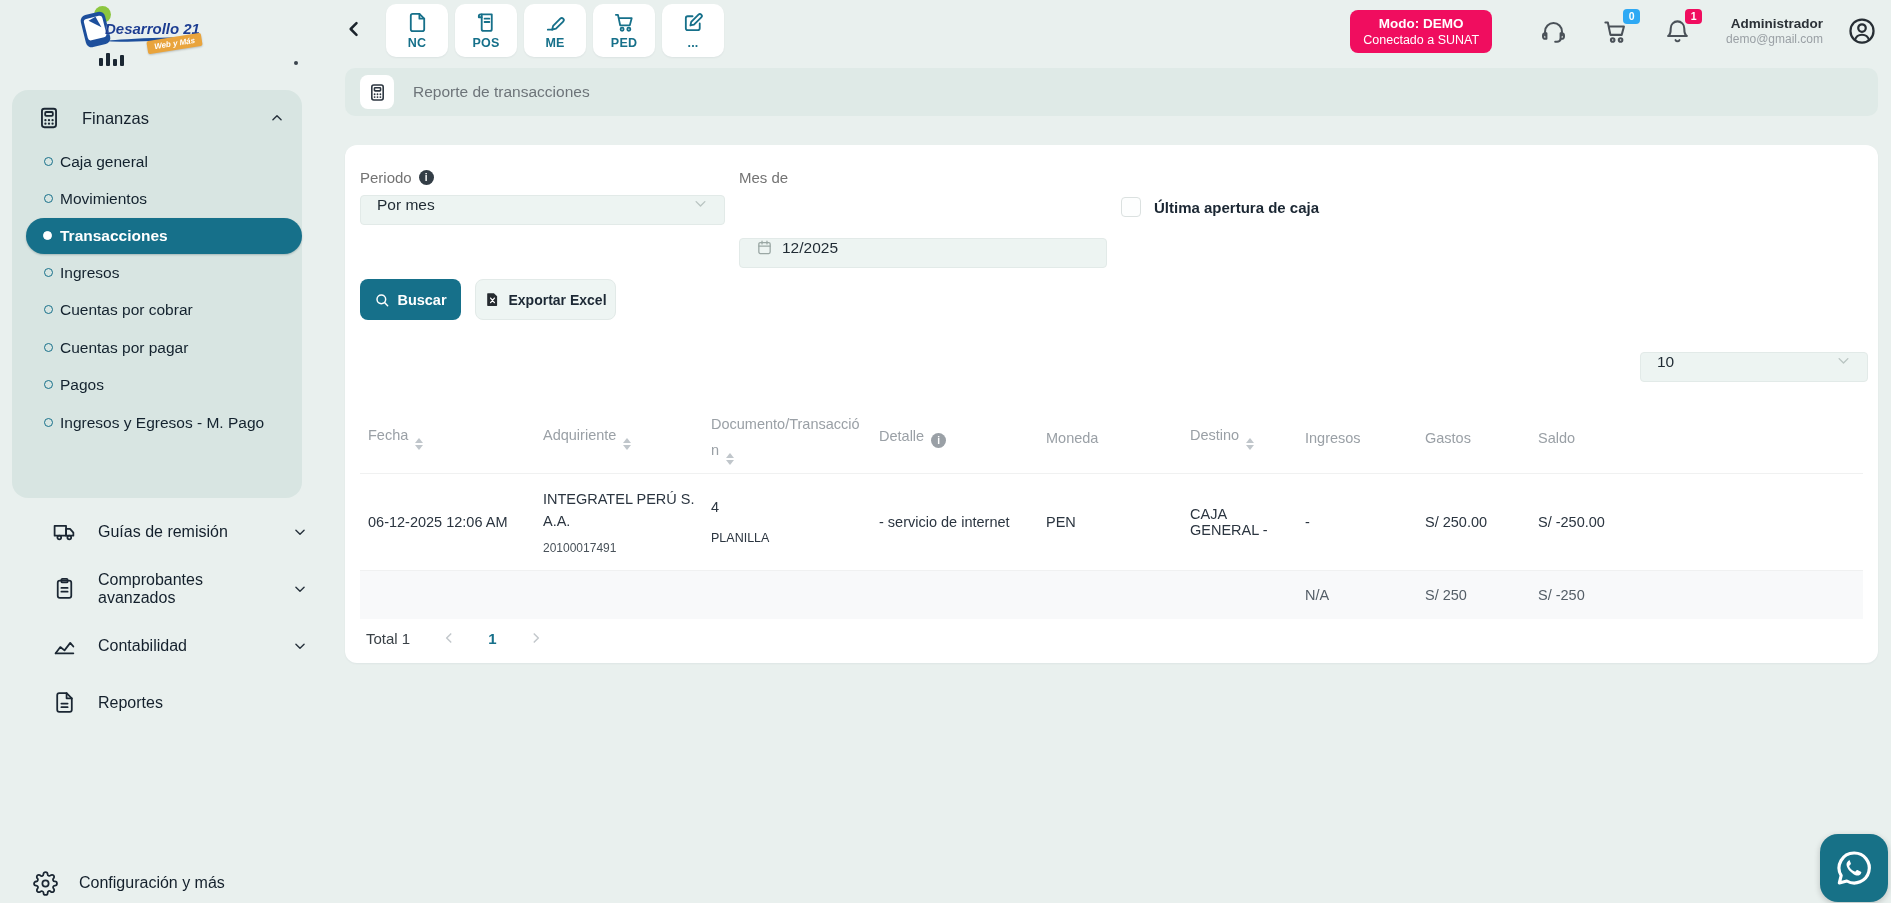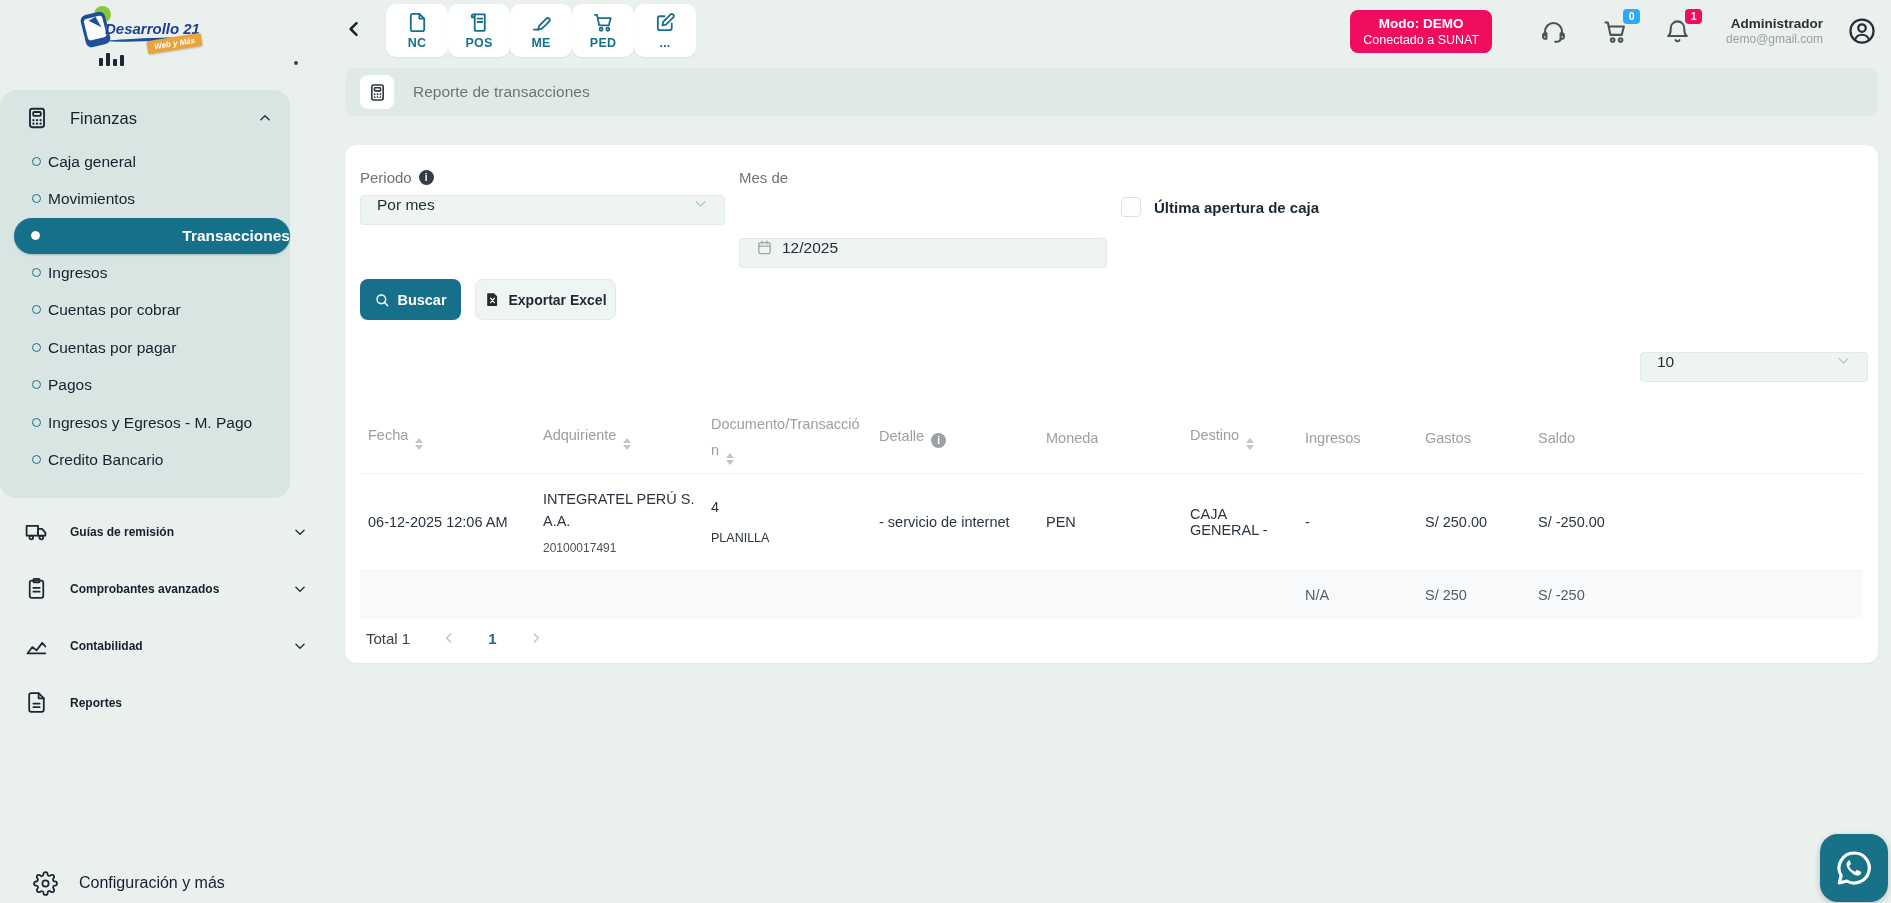--- a/index.html
+++ b/index.html
@@ -20,45 +20,45 @@
   .logo-text{position:absolute;left:22px;top:15px;font-style:italic;font-weight:700;font-size:15px;color:#1d3e91;white-space:nowrap;text-shadow:0 0 1px #ffffff;}
   .logo-num{margin-left:4px;}
   .logo-underline{position:absolute;left:25px;top:33px;width:88px;height:3px;background:#1d4f9c;border-radius:50%;transform:rotate(-2deg);}
   .logo-tag{position:absolute;left:64px;top:32px;background:#e9a43c;color:#fff;font-size:8px;font-style:italic;font-weight:700;padding:2px 7px;transform:rotate(-9deg);border-radius:2px;box-shadow:0 1px 2px rgba(0,0,0,.2);white-space:nowrap;}
   .cut-icon{position:absolute;left:99px;top:52px;width:32px;height:14px;display:flex;align-items:flex-end;gap:3px;}
   .cut-icon i{display:block;width:4px;background:#1b2733;border-radius:1px;}
   .cut-icon i:nth-child(1){height:8px;}.cut-icon i:nth-child(2){height:13px;}
   .cut-icon i:nth-child(3){height:7px;}.cut-icon i:nth-child(4){height:11px;}
   .cut-dot{position:absolute;left:294px;top:61px;width:4px;height:4px;background:#3a444d;border-radius:50%;}
 
-  .group-card{position:absolute;left:0;top:90px;width:290px;height:408px;background:#d8e5e2;border-radius:16px;}
+  .group-card{position:absolute;left:12px;top:90px;width:290px;height:408px;background:#d8e5e2;border-radius:16px;}
   .group-header{display:flex;align-items:center;gap:20px;padding:15px 18px 5px 24px;color:#14202c;}
   .group-header .g-ic{width:26px;height:26px;color:#1b2733;}
   .group-label{flex:1;font-size:16.5px;}
   .group-header .chev{width:14px;height:14px;color:#27323c;}
   .group-items{list-style:none;margin:7px 0 0;padding:0;}
   .gi{position:relative;height:37.5px;display:flex;align-items:center;padding-left:48px;font-size:15.5px;color:#13222e;}
   .bullet{position:absolute;left:32px;top:50%;margin-top:-5px;width:7px;height:7px;border:1.7px solid #17708a;border-radius:50%;background:transparent;}
-  .gi.active{margin-left:14px;height:36px;background:#16708a;border-radius:18px;color:#fff;font-weight:700;padding-left:34px;box-shadow:0 1px 2px rgba(10,50,60,.25);justify-content:flex-end;}
+  .gi.active{margin-left:14px;height:36px;background:#16708a;border-radius:18px;color:#fff;font-weight:700;padding-left:34px;box-shadow:0 1px 2px rgba(10,50,60,.25);}
   .gi.active .bullet{left:17px;background:#fff;border-color:#fff;}
 
   .nav-sections{position:absolute;left:0;top:503px;width:335px;list-style:none;margin:0;padding:0;}
-  .ns{height:57px;display:flex;align-items:center;padding:0 28px 0 24px;gap:21px;color:#14202c;font-size:12px;font-weight:bold;}
+  .ns{height:57px;display:flex;align-items:center;padding:0 28px 0 52px;gap:21px;color:#14202c;font-size:16px;}
   .ns .n-ic{width:25px;height:25px;color:#1b2733;}
   .ns-label{flex:1;}
   .ns .chev{width:14px;height:14px;color:#27323c;}
   .sidebar-footer{position:absolute;left:0;top:861px;width:335px;height:44px;display:flex;align-items:center;padding-left:33px;gap:21px;font-size:16px;color:#14202c;box-sizing:border-box;}
   .sidebar-footer .n-ic{width:25px;height:25px;color:#1b2733;}
 
   
   .main{position:absolute;left:335px;top:0;width:1556px;height:903px;}
   .topbar{position:absolute;left:0;top:0;width:100%;height:62px;}
   .back-btn{position:absolute;left:4px;top:15px;width:30px;height:30px;background:none;border:none;color:#1b242c;padding:0;}
   .back-btn svg{width:20px;height:20px;}
-  .shortcuts{position:absolute;left:51px;top:4px;display:flex;gap:0;}
+  .shortcuts{position:absolute;left:51px;top:4px;display:flex;gap:7px;}
   .sc{width:62px;height:53px;background:#fff;border:none;border-radius:10px;display:flex;flex-direction:column;align-items:center;justify-content:center;gap:2px;color:#16708a;box-shadow:0 1px 2px rgba(25,39,52,.06);}
   .sc .ic{width:23px;height:23px;}
   .sc-label{font-size:12.5px;font-weight:700;letter-spacing:.2px;}
   .top-right{position:absolute;right:14px;top:0;height:62px;display:flex;align-items:center;}
   .mode-badge{background:#f00d5f;color:#fff;border-radius:8px;padding:6px 13px;text-align:center;margin-right:48px;}
   .mb1{font-size:13.5px;font-weight:700;}
   .mb2{font-size:12.5px;margin-top:2px;}
   .tico{position:relative;background:none;border:none;color:#4a5158;width:27px;height:27px;padding:0;margin-right:35px;}
   .badge{position:absolute;top:-9px;right:-11px;min-width:11px;height:15px;border-radius:4px;color:#fff;font-size:10.5px;font-weight:700;display:flex;align-items:center;justify-content:center;padding:0 3px;}
   .badge.blue{background:#2ea9f4;}
@@ -183,24 +183,20 @@
             <span class="bullet" data-interactable="false"></span>
             <span data-interactable="false">Cuentas por pagar</span>
           </li>
         <li class="gi" data-interactable="true">
             <span class="bullet" data-interactable="false"></span>
             <span data-interactable="false">Pagos</span>
           </li>
         <li class="gi" data-interactable="true">
             <span class="bullet" data-interactable="false"></span>
             <span data-interactable="false">Ingresos y Egresos - M. Pago</span>
-          </li>
-        <li class="gi" data-interactable="true">
-            <span class="bullet" data-interactable="false"></span>
-            <span data-interactable="false">Credito Bancario</span>
           </li>
       </ul>
     </div>
 
     <ul class="nav-sections" data-interactable="false">
       <li class="ns" data-interactable="true">
         <span class="ic n-ic" data-interactable="false">
           <svg viewBox="0 0 24 24" fill="none" stroke="currentColor" stroke-width="1.7" stroke-linecap="round" stroke-linejoin="round">
               <path d="M2.5 6.5h11v9.5h-11z"></path>
               <path d="M13.5 9.5h3.8l3.2 3.6V16h-7z"></path>

